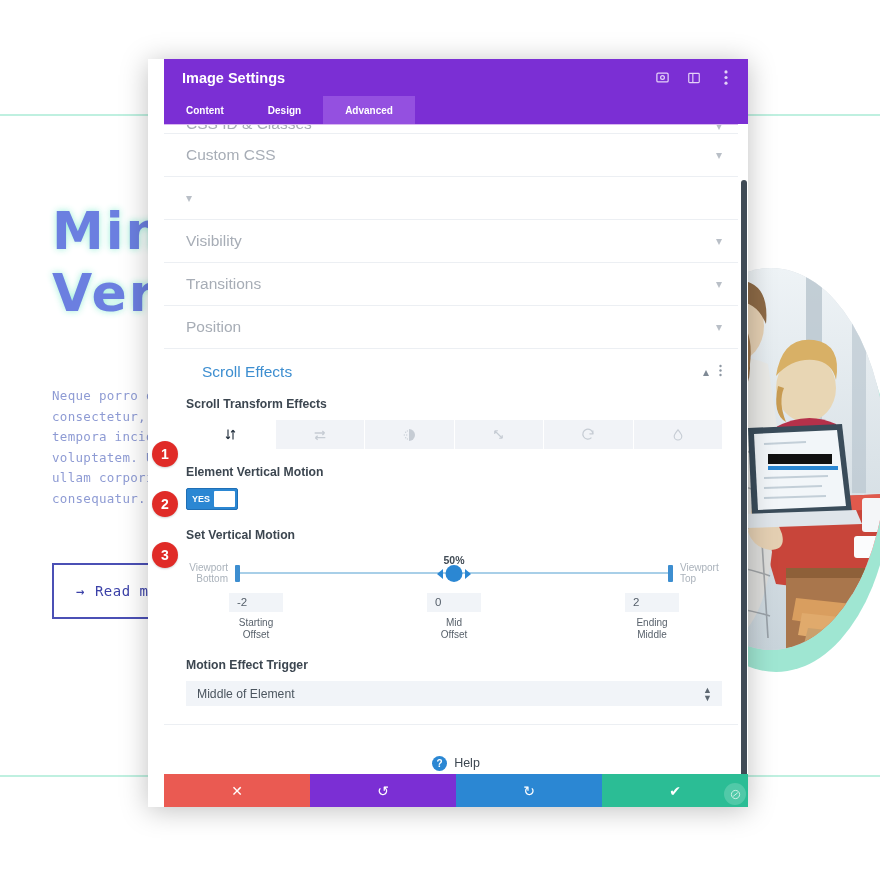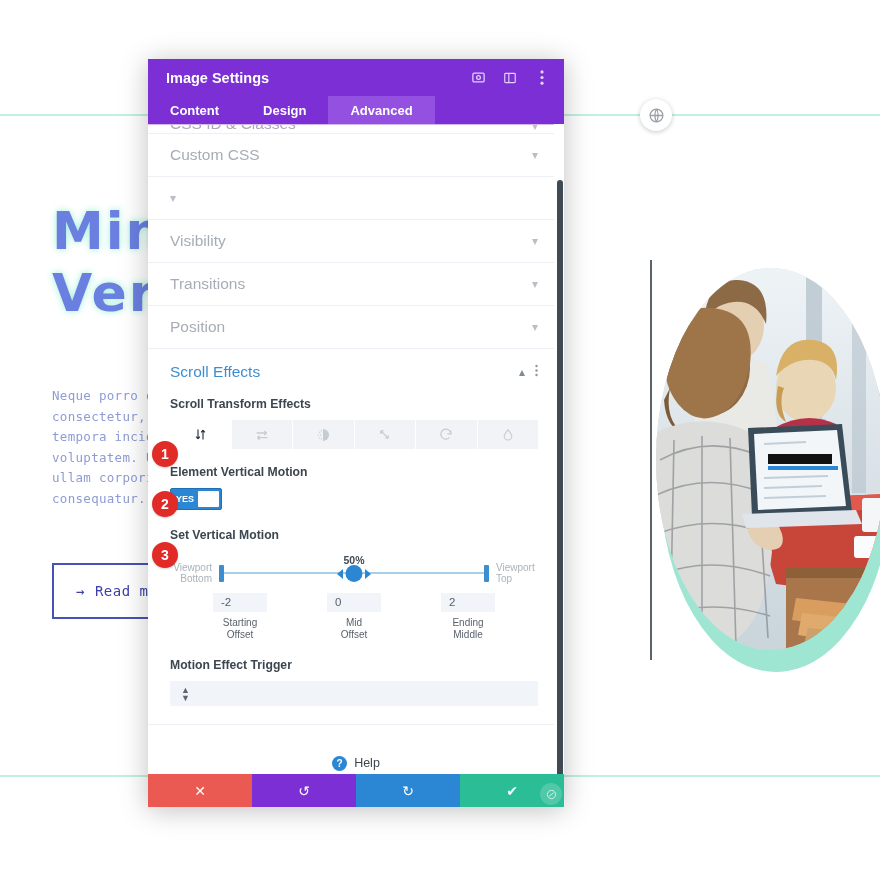--- a/index.html
+++ b/index.html
@@ -128,27 +128,28 @@
     align-items: center;
     justify-content: center;
     color: #9aa0a6;
   }
 
   
   .modal {
     position: absolute;
     left: 148px;
     top: 59px;
-    width: 416px;
+    width: 600px;
     height: 748px;
     background: #ffffff;
     box-shadow: 0 3px 26px rgba(0,0,0,.25);
     display: flex;
     flex-direction: column;
     overflow: hidden;
+    padding-left: 16px;
   }
 
   .modal-header {
     height: 37px;
     background: #7b2fd4;
     display: flex;
     align-items: center;
     padding: 0 14px 0 18px;
     flex: none;
   }
@@ -171,21 +172,21 @@
   .modal-tabs {
     height: 28px;
     background: #7b2fd4;
     display: flex;
     flex: none;
   }
   .tab {
     padding: 0 22px;
     display: flex;
     align-items: center;
-    font-size: 13px;
+    font-size: 10px;
     font-weight: 700;
     color: #ffffff;
   }
   .tab.active { background: #9450e0; }
 
   .modal-body {
     flex: 1;
     position: relative;
     overflow: hidden;
     background: #ffffff;
@@ -228,20 +229,21 @@
   .chev { color: #b9bfc7; font-size: 12px; }
 
   .section-open {
     padding: 14px 26px 0 22px;
     border-bottom: 1px solid #eceff3;
   }
   .section-open-head {
     display: flex;
     align-items: center;
     margin-bottom: 16px;
+    margin-left: 16px;
   }
   .section-open-head .label {
     flex: 1;
     color: #3d8ed0;
     font-size: 15.5px;
   }
   .section-open-head .chev-up { color: #7f8a95; font-size: 12px; margin-right: 10px; }
   .section-open-head .dots { color: #8d97a2; font-size: 13px; letter-spacing: 0; }
 
   .field-label {
@@ -754,20 +756,21 @@
               <div class="offset-input">2</div>
               <div class="offset-caption">Ending
 Middle</div>
             </div>
           </div>
         </div>
 
         <div class="trigger-block">
           <div class="field-label">Motion Effect Trigger</div>
           <div class="select-box">
+            <span class="val">Middle of Element</span>
             <span class="select-arrows">▲<br>▼</span>
           </div>
         </div>
       </div>
 
       <div class="help-row">
         <span class="help-dot">?</span>
         <span>Help</span>
       </div>
 

